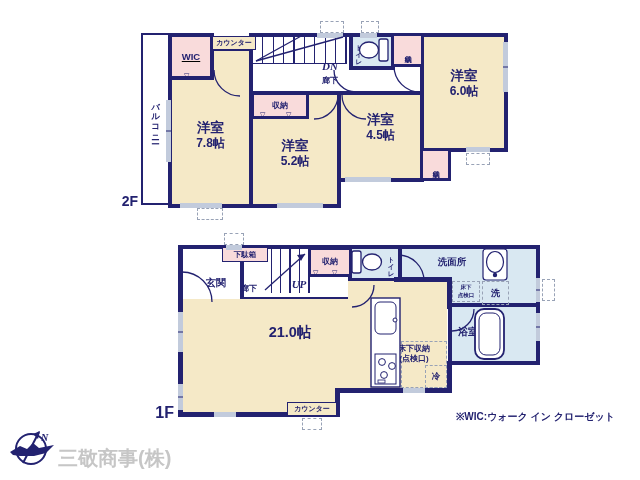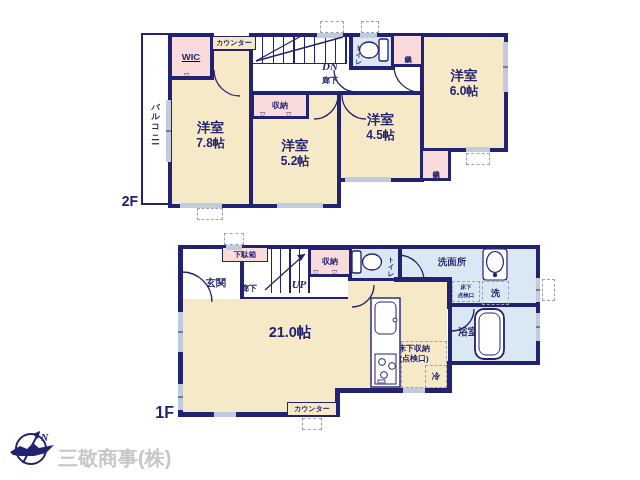--- a/index.html
+++ b/index.html
@@ -234,14 +234,15 @@
 
     <g>
       <circle cx="31" cy="449" r="15" stroke="#232270" stroke-width="2" fill="none"></circle>
       <polygon points="10,452 20,446 27,449 33,443 39,448 54,445 46,453 34,456 20,456 13,455" fill="#232270"></polygon>
       <path d="M23,463 L39,432" stroke="#232270" stroke-width="2" fill="none"></path>
       <polygon points="40,431 33,434 38,439" fill="#232270"></polygon>
       <text x="41" y="441" font-size="10" font-style="italic" font-weight="bold" fill="#232270" font-family="Liberation Serif, serif">N</text>
     </g>
   </svg>
 
+  <div class="abs lbl" style="left:456px;top:411px;width:170px;font-size:10px;text-align:left;">※WIC:ウォーク イン クローゼット</div>
   <div class="abs" style="left:58px;top:445px;width:130px;font-size:20px;font-weight:bold;color:#c6c6c6;">三敬商事(株)</div>
 </div>
 
 </body></html>

